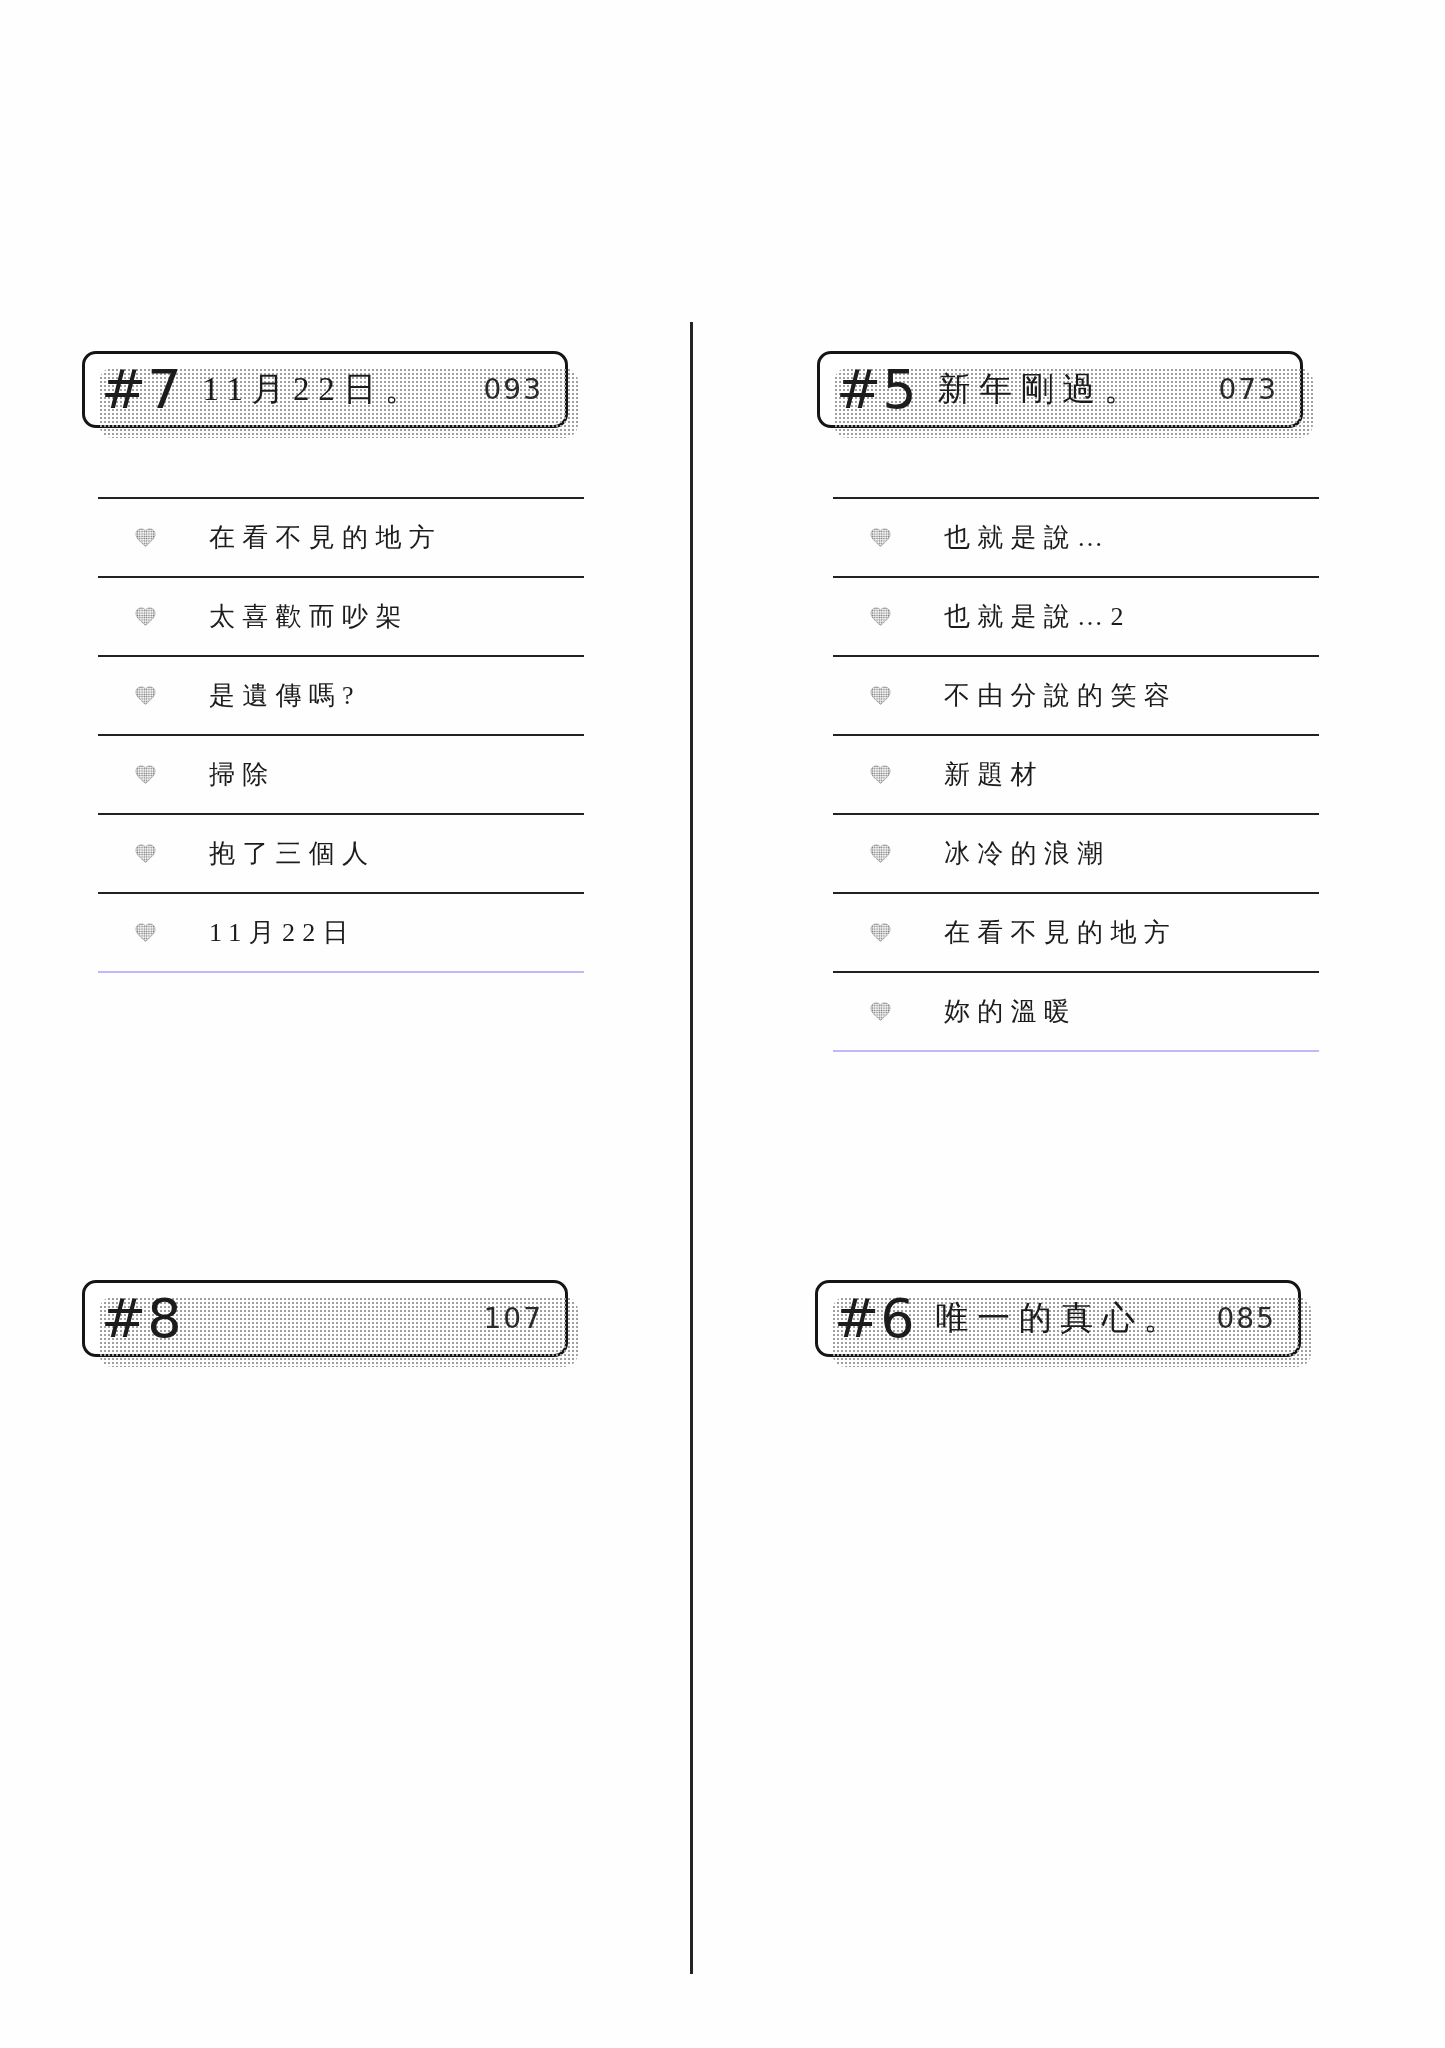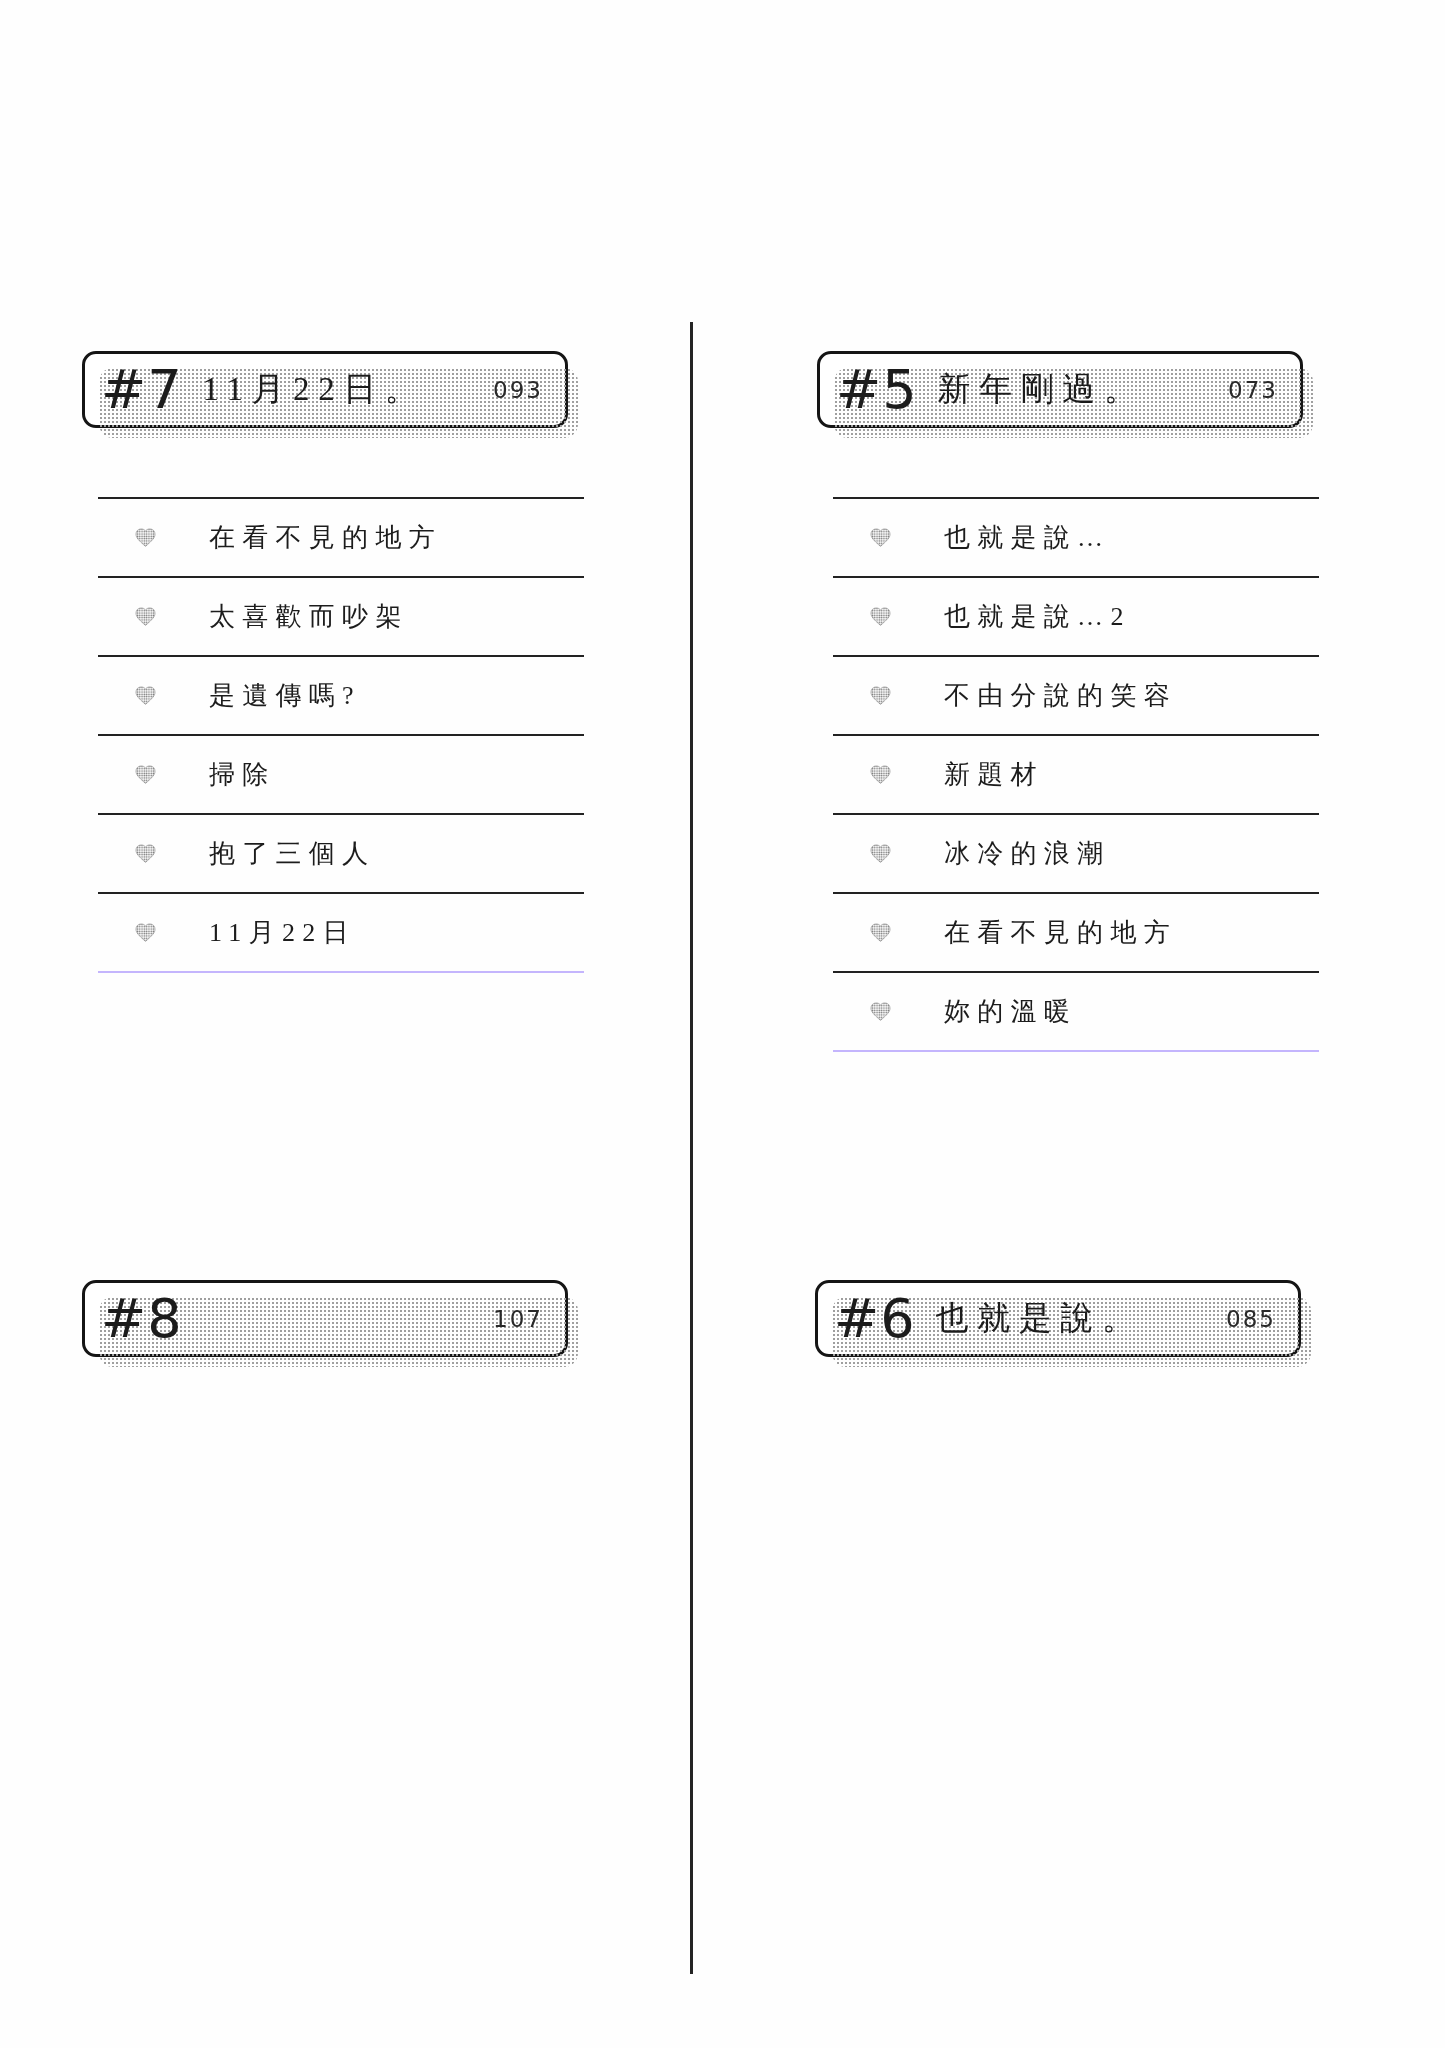--- a/index.html
+++ b/index.html
@@ -63,21 +63,21 @@
   }
   .chapter-title {
     font-size: 33px;
     letter-spacing: 0.26em;
     margin-left: 20px;
     white-space: nowrap;
   }
   .chapter-page {
     margin-left: auto;
     font-family: "DejaVu Sans", "Liberation Sans", sans-serif;
-    font-size: 23px;
+    font-size: 28px;
     letter-spacing: 2px;
     color: #2a2a2a;
   }
   .toc-list {
     position: absolute;
     width: 486px;
     margin: 16px;
     padding: 0;
     list-style: none;
     z-index: 1;
@@ -258,17 +258,17 @@
           <svg viewBox="0 0 24 24">
             <use href="#heartShape" fill="url(#halftone)" stroke="#8a8a8a" stroke-width="0.6"></use>
           </svg>
         </span>
       <span class="item-label">妳的溫暖</span>
     </li>
   </ul>
 
   <div class="chapter-box" id="box-ch6">
     <span class="chapter-number">#6</span>
-    <span class="chapter-title">也就是說。</span>
+    <span class="chapter-title">唯一的真心。</span>
     <span class="chapter-page">085</span>
   </div>
 
 </div>
 
 </body></html>

